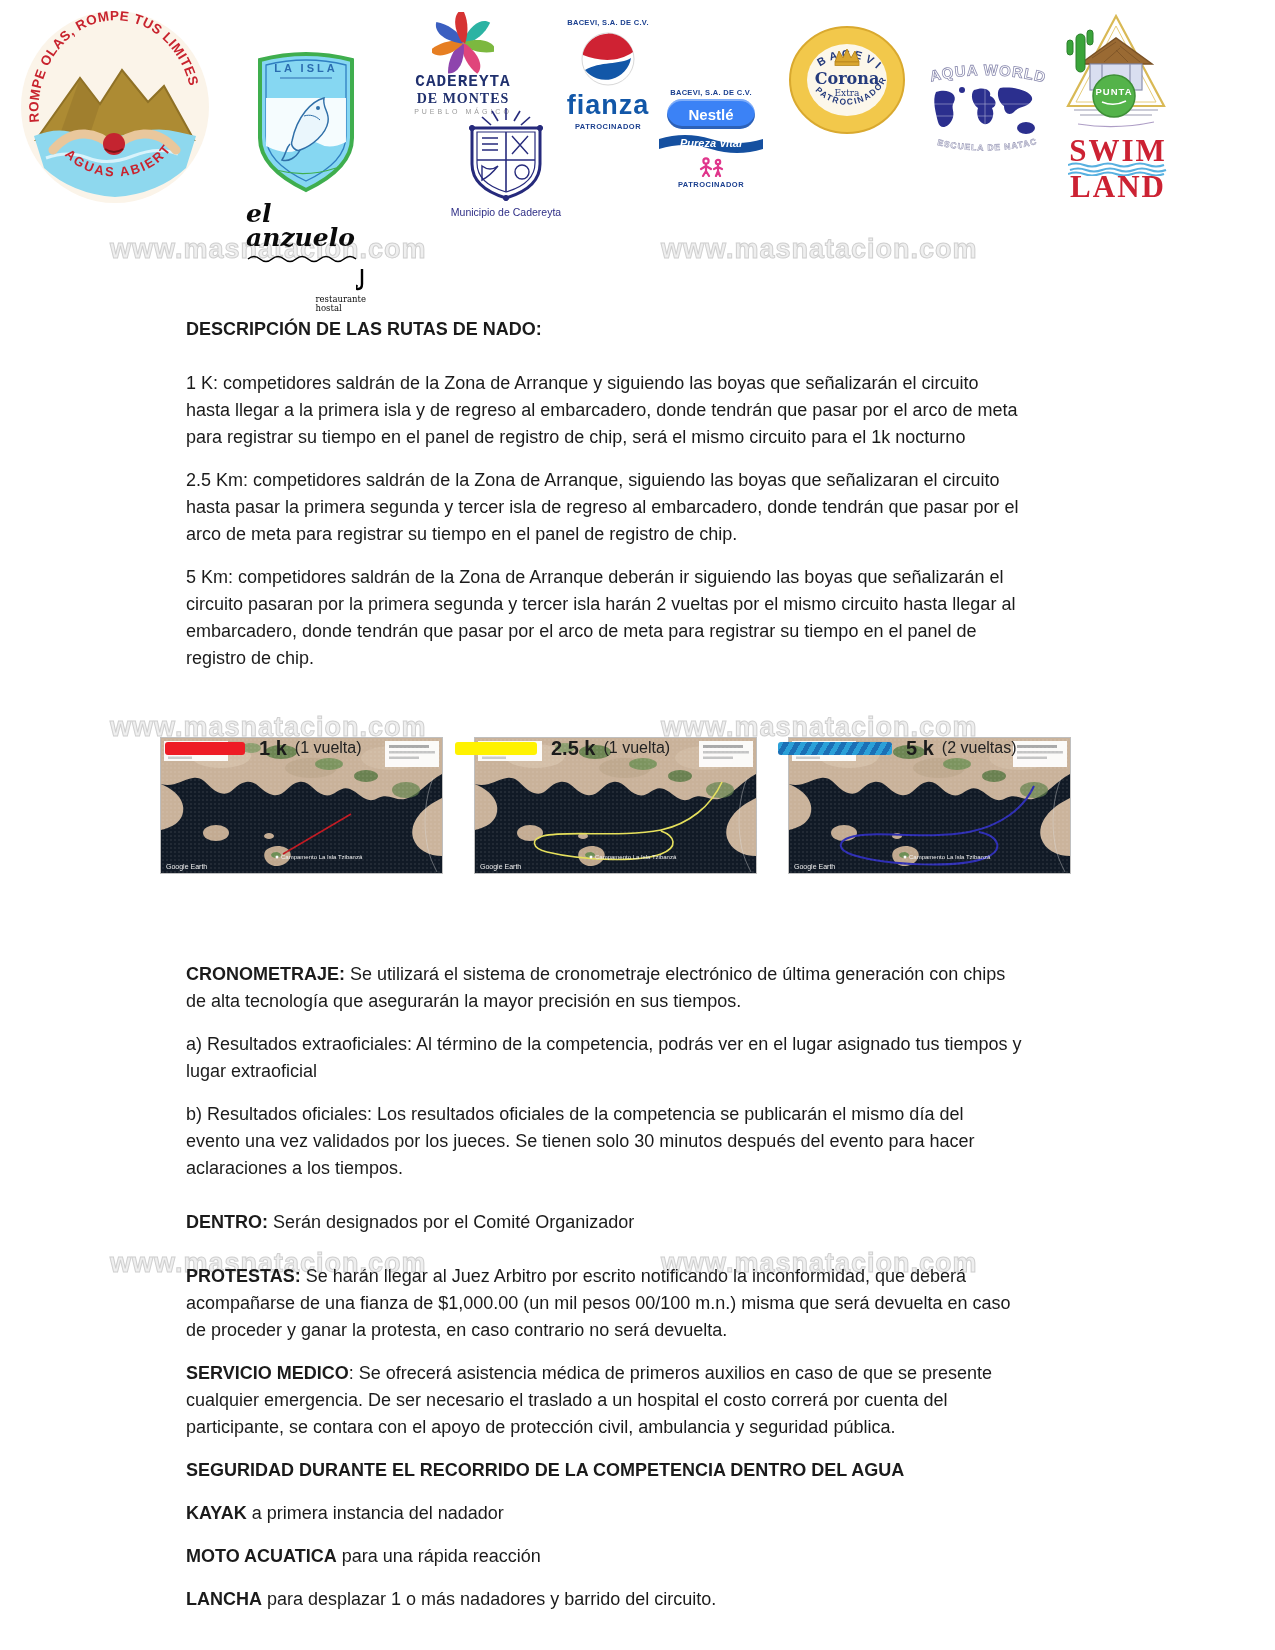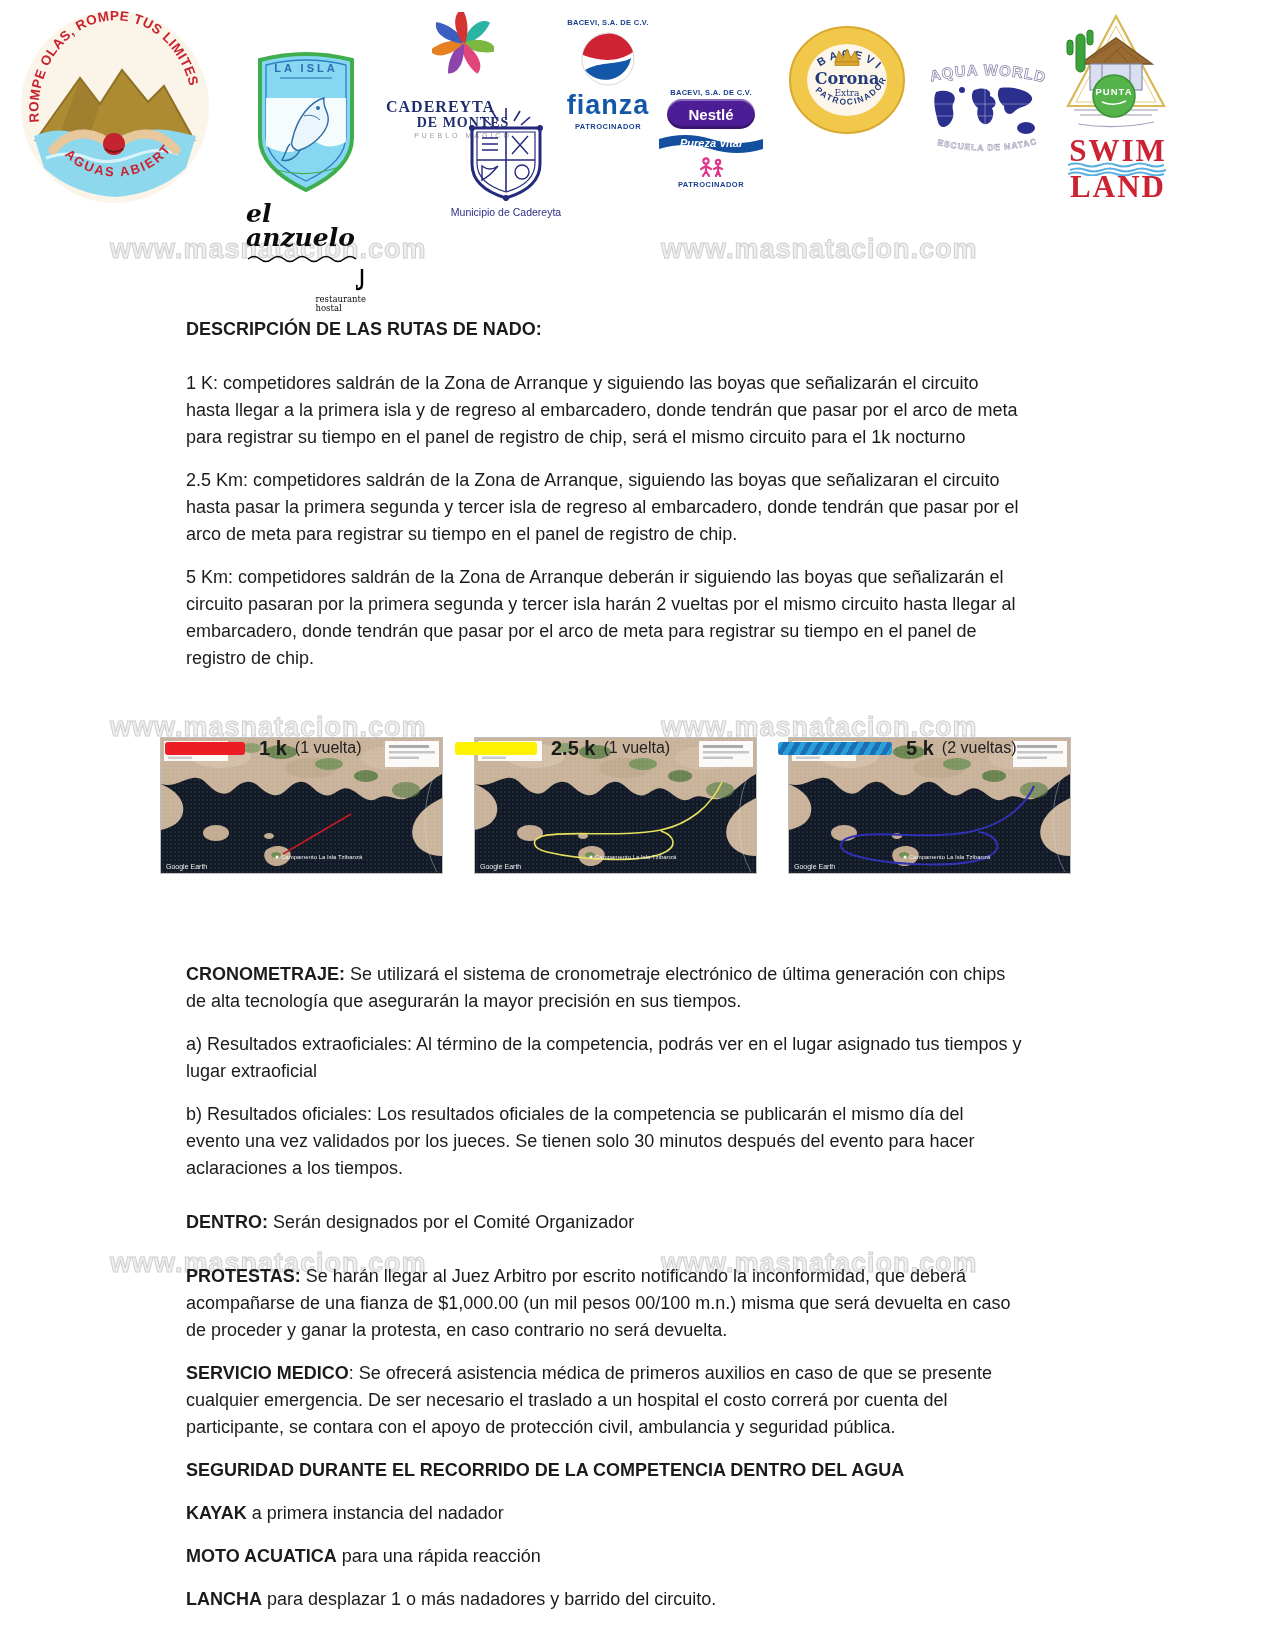--- a/index.html
+++ b/index.html
@@ -10,26 +10,26 @@
   
   .wm{
     position:absolute;z-index:1;font-weight:bold;font-size:27px;letter-spacing:1px;
     color:#efefef;-webkit-text-stroke:1px #cfcfcf;white-space:nowrap;
   }
   
   .logo{position:absolute;z-index:2;}
   .tiny-navy{font-size:7.5px;font-weight:bold;color:#1a3f8f;letter-spacing:.3px;text-align:center;}
   .anz-name{font-family:"DejaVu Serif",serif;font-style:italic;font-weight:bold;font-size:25px;color:#0b0b0b;line-height:24px;}
   .anz-sub{font-family:"DejaVu Serif",serif;font-size:8.5px;color:#0b0b0b;line-height:9px;}
-  .cad-name{font-family:Liberation Serif, serif;font-weight:bold;color:#20306e;font-size:16px;line-height:17px;letter-spacing:1px;text-align:left;margin-top:24px;}
+  .cad-name{font-family:Liberation Mono, monospace;font-weight:bold;color:#20306e;font-size:16px;line-height:17px;letter-spacing:1px;text-align:center;}
   .cad-name2{font-family:"Liberation Serif",serif;font-weight:bold;color:#20306e;font-size:14px;line-height:15px;letter-spacing:1px;text-align:center;}
   .cad-tag{font-size:7px;color:#9a9a9a;letter-spacing:3px;text-align:center;margin-top:2px;}
   .muni-cap{font-size:10.5px;color:#2e2e86;text-align:center;margin-top:2px;}
   .pepsi-brand{font-weight:bold;font-size:27px;color:#1257a8;letter-spacing:1px;line-height:28px;text-align:center;}
-  .nest-oval{width:88px;height:30px;background:#4c1d95;border-radius:15px;margin:2px auto;
+  .nest-oval{width:88px;height:30px;background:#3b82f6;border-radius:15px;margin:2px auto;
     display:flex;align-items:center;justify-content:center;color:#fff;font-weight:bold;font-size:15px;
     box-shadow:inset 0 -3px 0 rgba(0,0,0,.25), inset 0 2px 0 rgba(255,255,255,.35);}
   .role{font-size:7.5px;font-weight:bold;color:#1a3f8f;letter-spacing:.5px;text-align:center;margin-top:3px;}
   .swim-word{font-family:"Liberation Serif",serif;font-weight:bold;font-size:31px;line-height:26px;color:#cc2233;letter-spacing:2px;text-align:center;}
   
   .text-block{position:absolute;left:170px;width:868px;font-size:18px;line-height:27px;z-index:2;}
   .text-block p{margin:16px;}
   .doc-title{font-weight:bold;margin-bottom:27px !important;}
   .mb1{margin-bottom:27px !important;}
   b.lead{font-weight:bold;}

